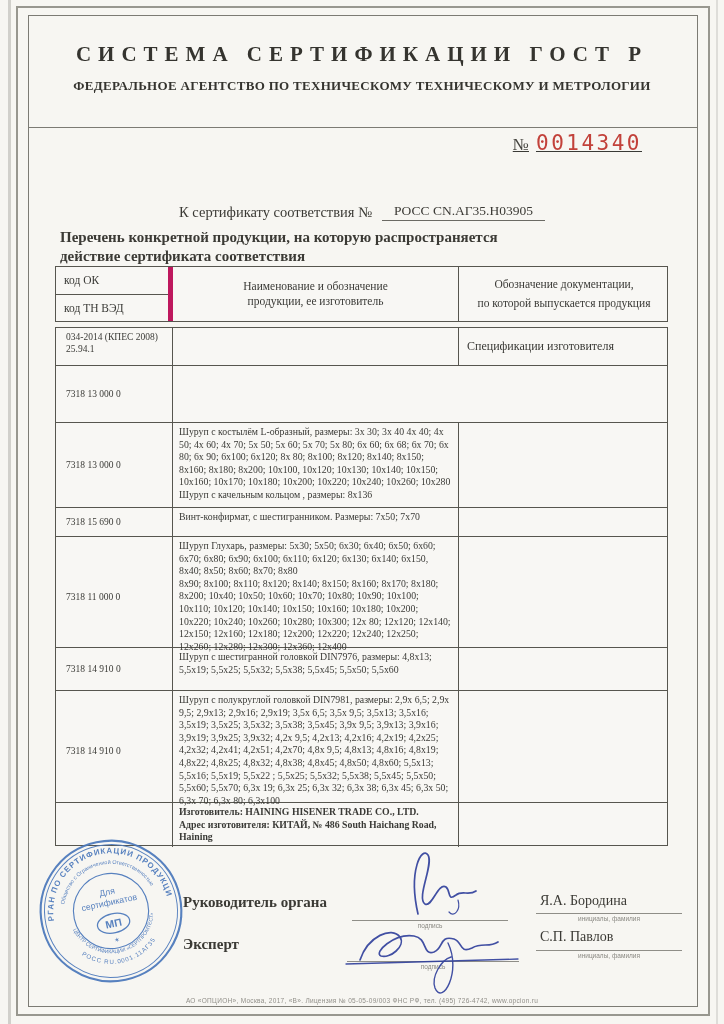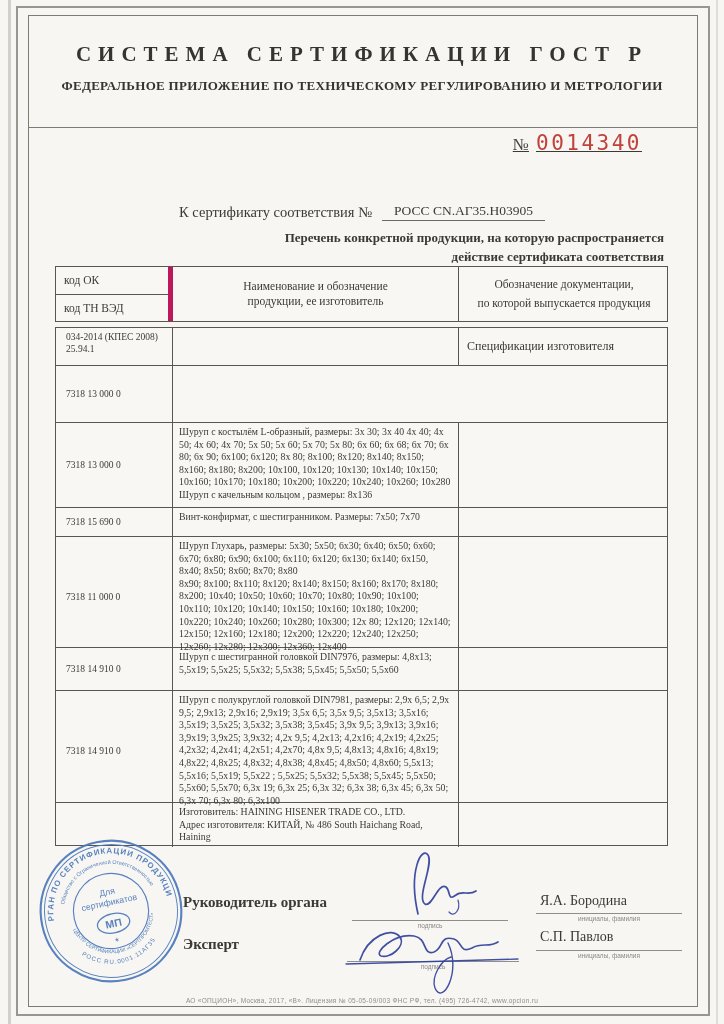--- a/index.html
+++ b/index.html
@@ -25,22 +25,22 @@
   .blank-number { position:absolute; top:131px; right:82px;text-decoration:underline; }
   .no-sign { font-size:17px; color:#45443f; margin-right:7px; }
   .no-digits { font-family:"DejaVu Sans Mono", monospace; font-size:21px;
     letter-spacing:2.5px; color:#c2413a; }
   .doc-title { position:absolute; left:0; right:0; top:166px; text-align:center;
     font-size:23px; font-weight:bold; letter-spacing:3px; color:#3b3a35; }
   .cert-line { position:absolute; left:0; right:0; top:204px; text-align:center;
     font-size:14.5px; color:#3b3a35; }
   .cert-no { display:inline-block; margin-left:10px; padding:0 12px 1px 12px;
     border-bottom:1.2px solid #6b6a64; font-size:13.5px; transform:translateY(-2px); }
-  .subtitle { position:absolute; left:60px; right:60px; top:228px; text-align:right;
-    font-size:13px; font-weight:bold; line-height:19px; white-space:pre-line; color:#3b3a35; }
+  .subtitle { position:absolute; left:60px; right:60px; top:228px; text-align:left;
+    font-size:15px; font-weight:bold; line-height:19px; white-space:pre-line; color:#3b3a35; }
   
   .thead, .tbody { position:absolute; left:55px; width:613px;
     border:1.5px solid #57564f; box-sizing:border-box; background:rgba(255,255,255,.15); }
   .thead { top:266px; height:56px; display:grid; grid-template-columns:117px 286px 210px; }
   .th-col1 { border-right:5px solid #be185d; display:flex; flex-direction:column; }
   .th-ok, .th-tnved { flex:1; display:flex; align-items:center; padding-left:8px;
     font-size:11.5px; }
   .th-ok { border-bottom:1px solid #57564f; }
   .th-col2 { border-right:1px solid #57564f; display:flex; align-items:center;
     justify-content:center; text-align:center; font-size:11.5px; white-space:pre-line;
@@ -53,21 +53,21 @@
   .trow:last-child { border-bottom:none; }
   .c-code { border-right:1px solid #57564f; display:flex; align-items:center;
     padding-left:10px; font-size:9.5px; line-height:12px; white-space:pre-line;
     box-sizing:border-box; }
   .c-prod { border-right:1px solid #57564f; padding:3px 6px; font-size:9.8px;
     line-height:12.6px; white-space:pre-line; box-sizing:border-box; }
   .c-doc { padding:4px 8px; font-size:12px; display:flex; align-items:center;
     box-sizing:border-box; }
   .r1 { height:38px; } .r1 .c-code { align-items:flex-start; padding-top:3px; }
   .r2 { height:57px; } .r3 { height:85px; } .r4 { height:29px; }
-  .r5 { height:111px; } .r6 { height:43px; } .r7 { height:112px; } .r8 { height:42px; }
+  .r5 { height:111px; } .r6 { height:43px; } .r7 { height:112px; } .r8 { height:42px;font-weight:bold; }
   
   .stamp { position:absolute; left:34px; top:834px; width:154px; height:154px;
     transform:rotate(-12deg); opacity:.92; }
   .role1, .role2 { position:absolute; left:183px; font-size:15px; font-weight:bold;
     color:#3b3a35; }
   .role1 { top:894px; } .role2 { top:936px; }
   .sig-svg { position:absolute; left:330px; top:840px; width:230px; height:184px; }
   .sig-line-1 { position:absolute; left:352px; top:920px; width:156px;
     border-top:1px solid #8f8e88; }
   .sig-line-2 { position:absolute; left:347px; top:961px; width:172px;
@@ -92,21 +92,21 @@
 </head>
 <body>
 
 <div class="page">
   <div class="scan-edge-left"></div>
   <div class="scan-edge-right"></div>
   <div class="frame-a"></div>
   <div class="frame-b"></div>
 
   <div class="hdr1">СИСТЕМА СЕРТИФИКАЦИИ ГОСТ Р</div>
-  <div class="hdr2">ФЕДЕРАЛЬНОЕ ПРИЛОЖЕНИЕ ПО ТЕХНИЧЕСКОМУ РЕГУЛИРОВАНИЮ И МЕТРОЛОГИИ</div>
+  <div class="hdr2">ФЕДЕРАЛЬНОЕ АГЕНТСТВО ПО ТЕХНИЧЕСКОМУ ТЕХНИЧЕСКОМУ И МЕТРОЛОГИИ</div>
   <div class="hdr-rule"></div>
 
   <div class="blank-number">
     <span class="no-sign">№</span><span class="no-digits">0014340</span>
   </div>
 
 
   <div class="cert-line">
     <span>К сертификату соответствия №</span><span class="cert-no">РОСС CN.АГ35.Н03905</span>
   </div>

